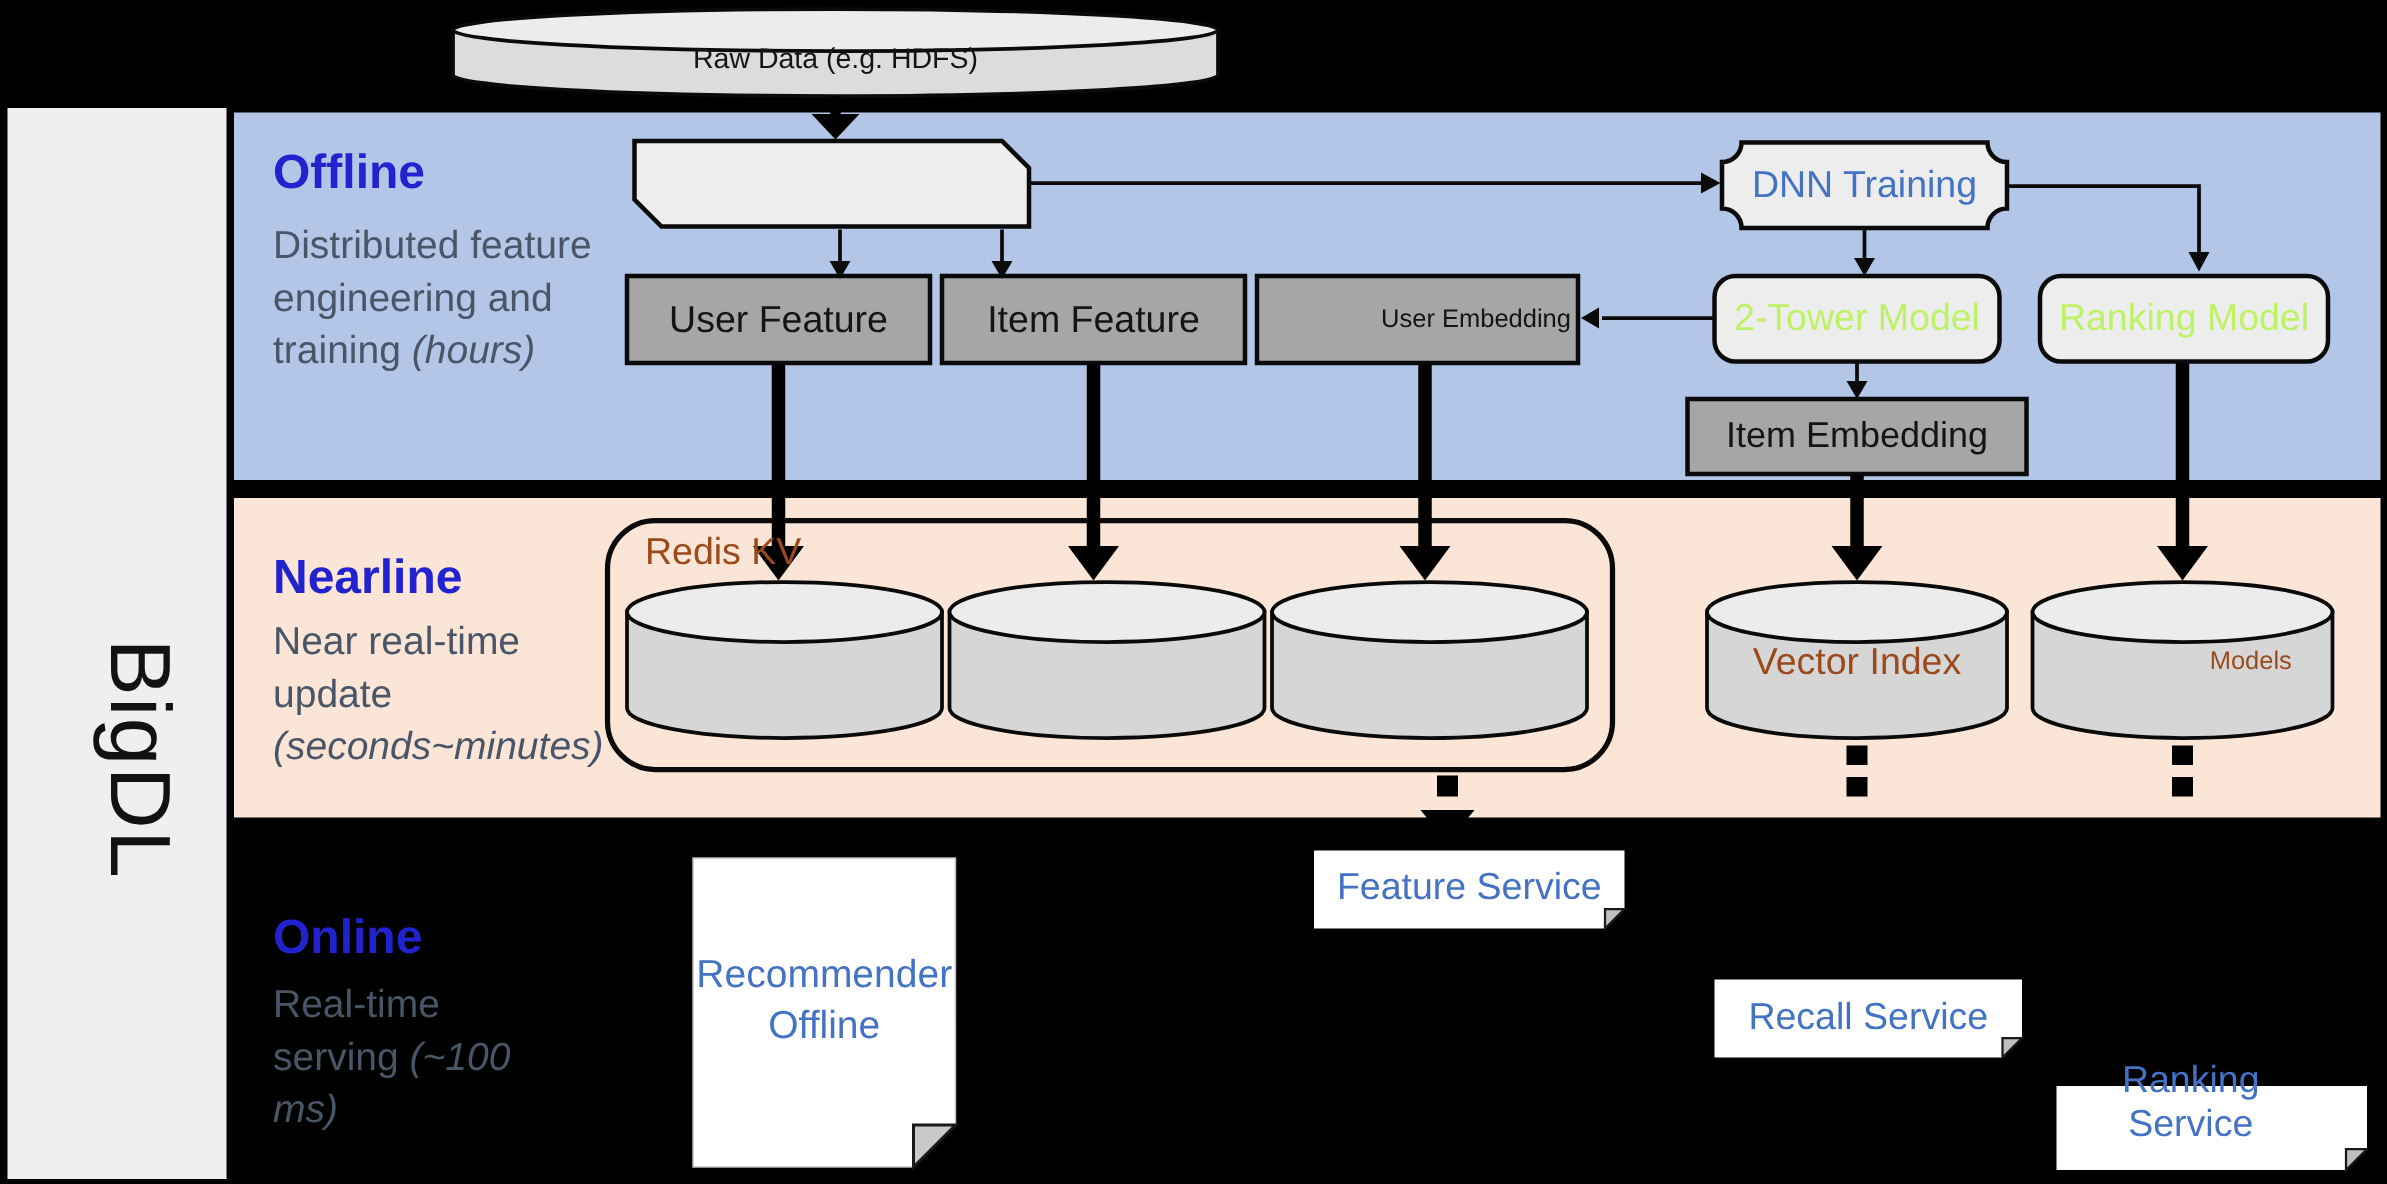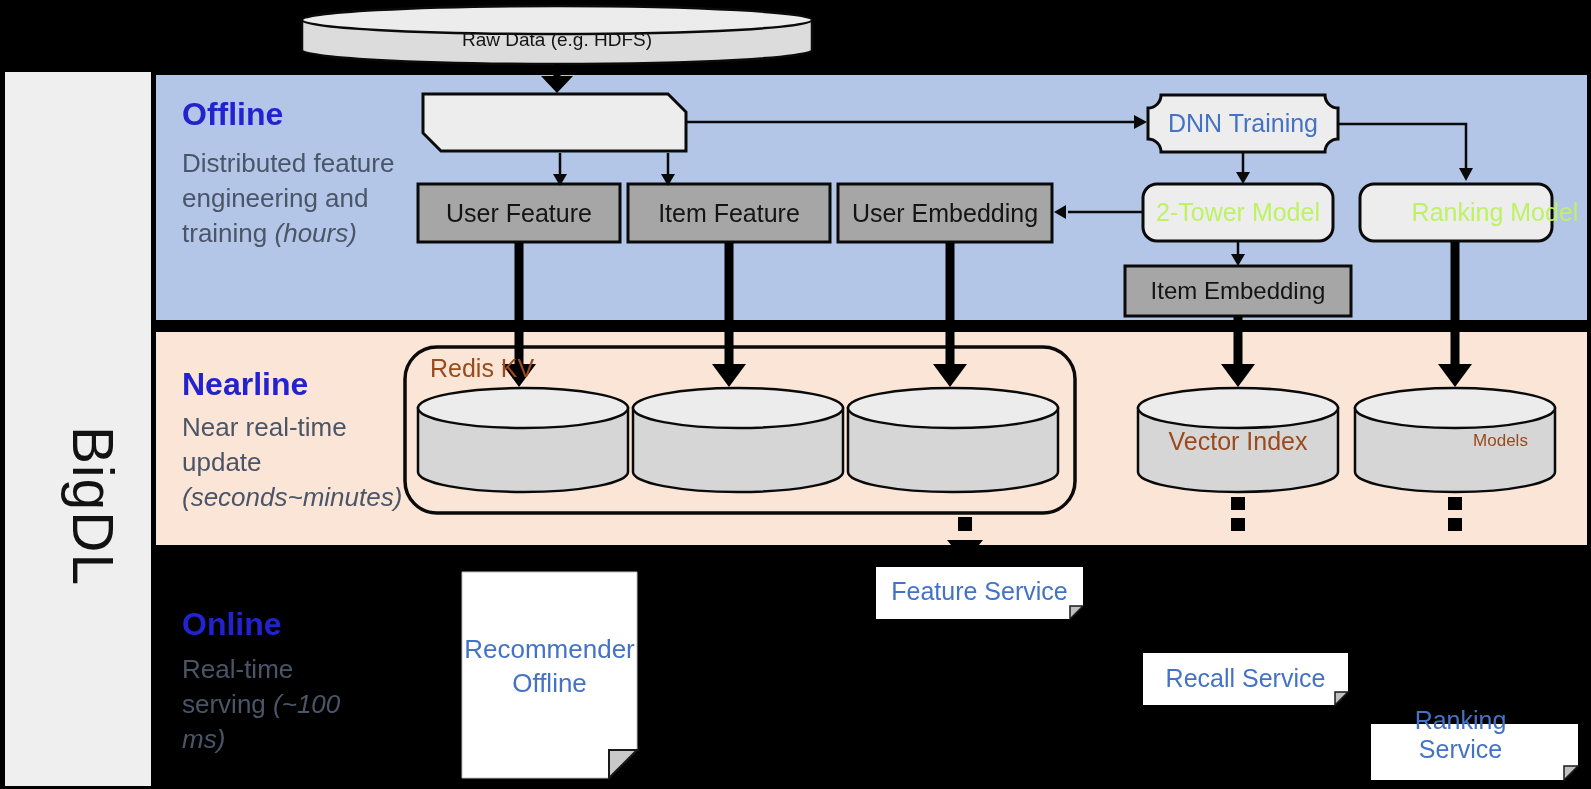--- a/index.html
+++ b/index.html
@@ -151,23 +151,23 @@
 
   <div class="section-title" style="left:182px;top:606px;font-weight:700;">Online</div>
   <div class="section-desc" style="left:182px;top:652px;width:170px;">
     <span>Real-time serving</span>
     <i>(~100 ms)</i>
   </div>
 
   <div class="lbl blue-txt" style="left:1148px;top:95px;width:190px;height:57px;font-size:25px;">DNN Training</div>
   <div class="lbl dark-txt" style="left:418px;top:184px;width:202px;height:58px;font-size:25px;">User Feature</div>
   <div class="lbl dark-txt" style="left:628px;top:184px;width:202px;height:58px;font-size:25px;">Item Feature</div>
-  <div class="lbl dark-txt" style="left:838px;top:184px;width:214px;height:58px;font-size:25px;">User Embedding</div>
+  <div class="lbl dark-txt" style="left:877px;top:184px;width:214px;height:58px;font-size:17px;">User Embedding</div>
   <div class="lbl green-txt" style="left:1143px;top:184px;width:190px;height:57px;font-size:25px;">2-Tower Model</div>
-  <div class="lbl green-txt" style="left:1360px;top:184px;width:192px;height:57px;font-size:25px;padding-left:39px;">Ranking Model</div>
+  <div class="lbl green-txt" style="left:1360px;top:184px;width:192px;height:57px;font-size:25px;">Ranking Model</div>
   <div class="lbl dark-txt" style="left:1125px;top:266px;width:226px;height:50px;font-size:24px;">Item Embedding</div>
 
   <div class="lbl brown-txt" style="left:430px;top:352px;width:130px;height:32px;font-size:25px;justify-content:flex-start;">Redis KV</div>
   <div class="lbl brown-txt" style="left:1138px;top:424px;width:200px;height:34px;font-size:25px;">Vector Index</div>
   <div class="lbl brown-txt" style="left:1355px;top:424px;width:195px;height:34px;font-size:17px;margin-left:48px;">Models</div>
 
   <div class="lbl blue-txt" style="left:462px;top:630px;width:175px;height:74px;font-size:26px;line-height:1.3;">Recommender Offline</div>
   <div class="lbl blue-txt" style="left:876px;top:567px;width:207px;height:48px;font-size:25px;">Feature Service</div>
   <div class="lbl blue-txt" style="left:1143px;top:653px;width:205px;height:50px;font-size:25px;">Recall Service</div>
   <div class="lbl blue-txt" style="left:1371px;top:709px;width:179px;height:52px;font-size:25px;">Ranking Service</div>

